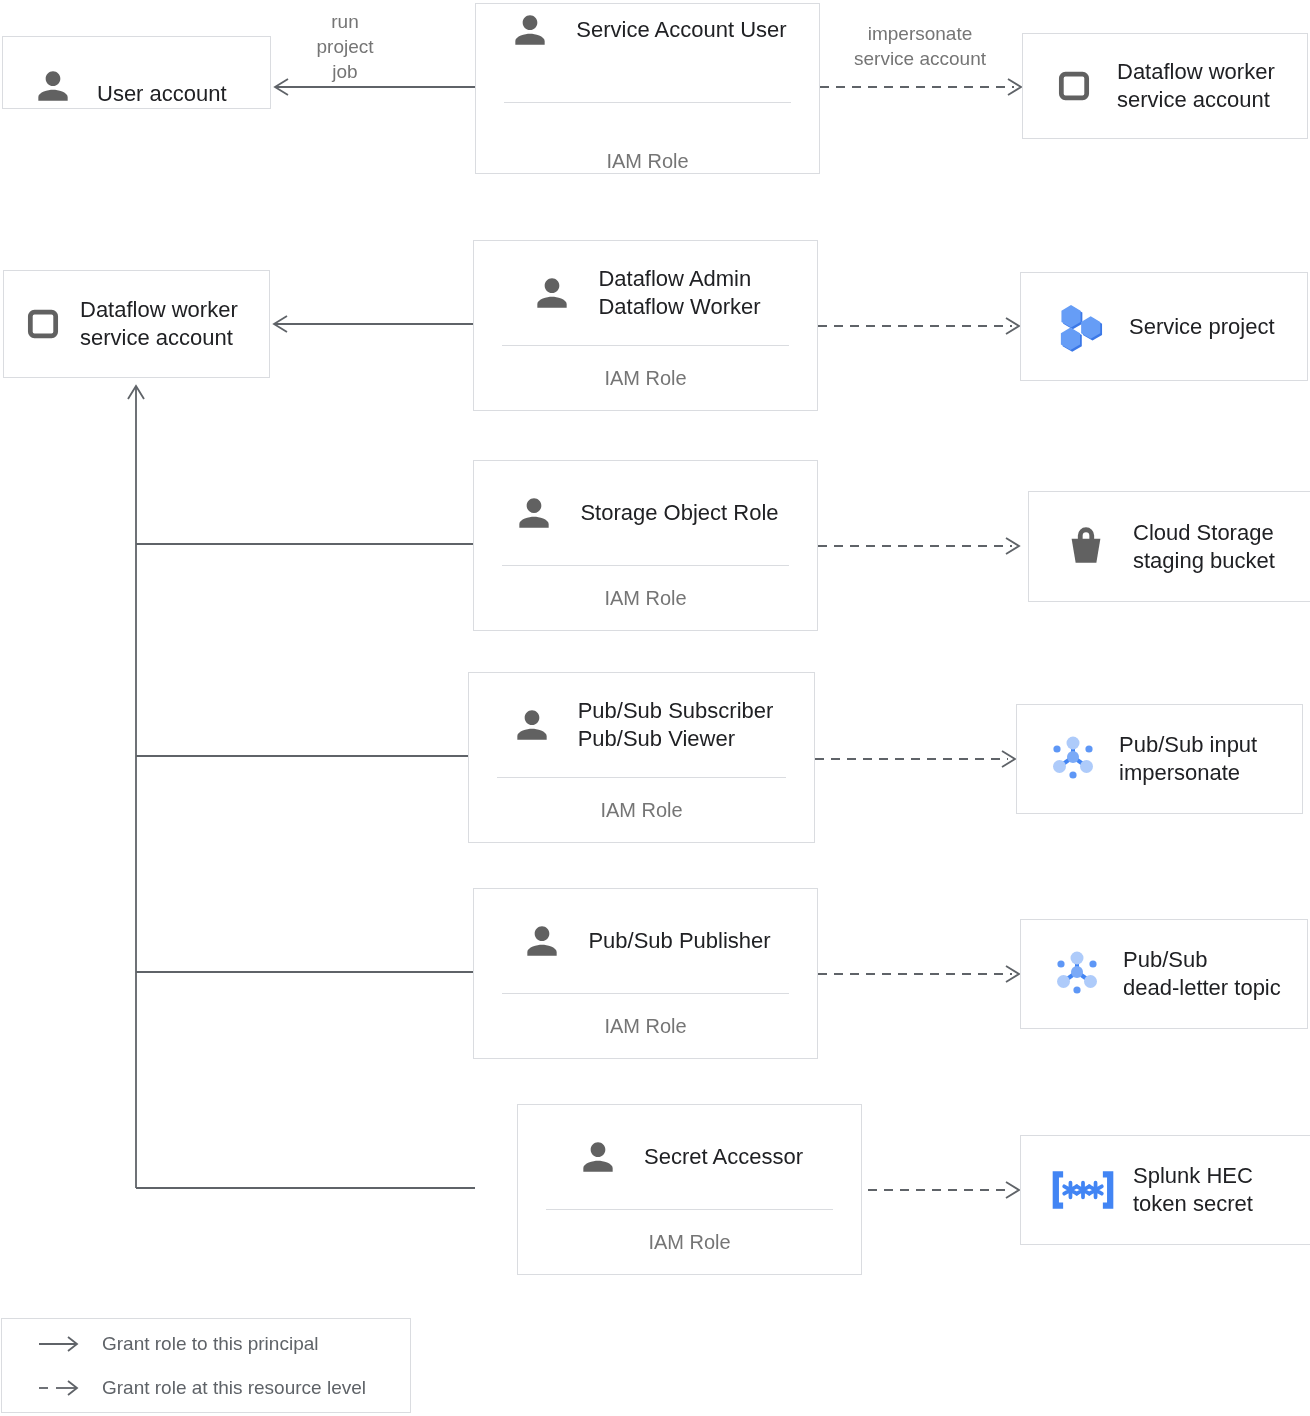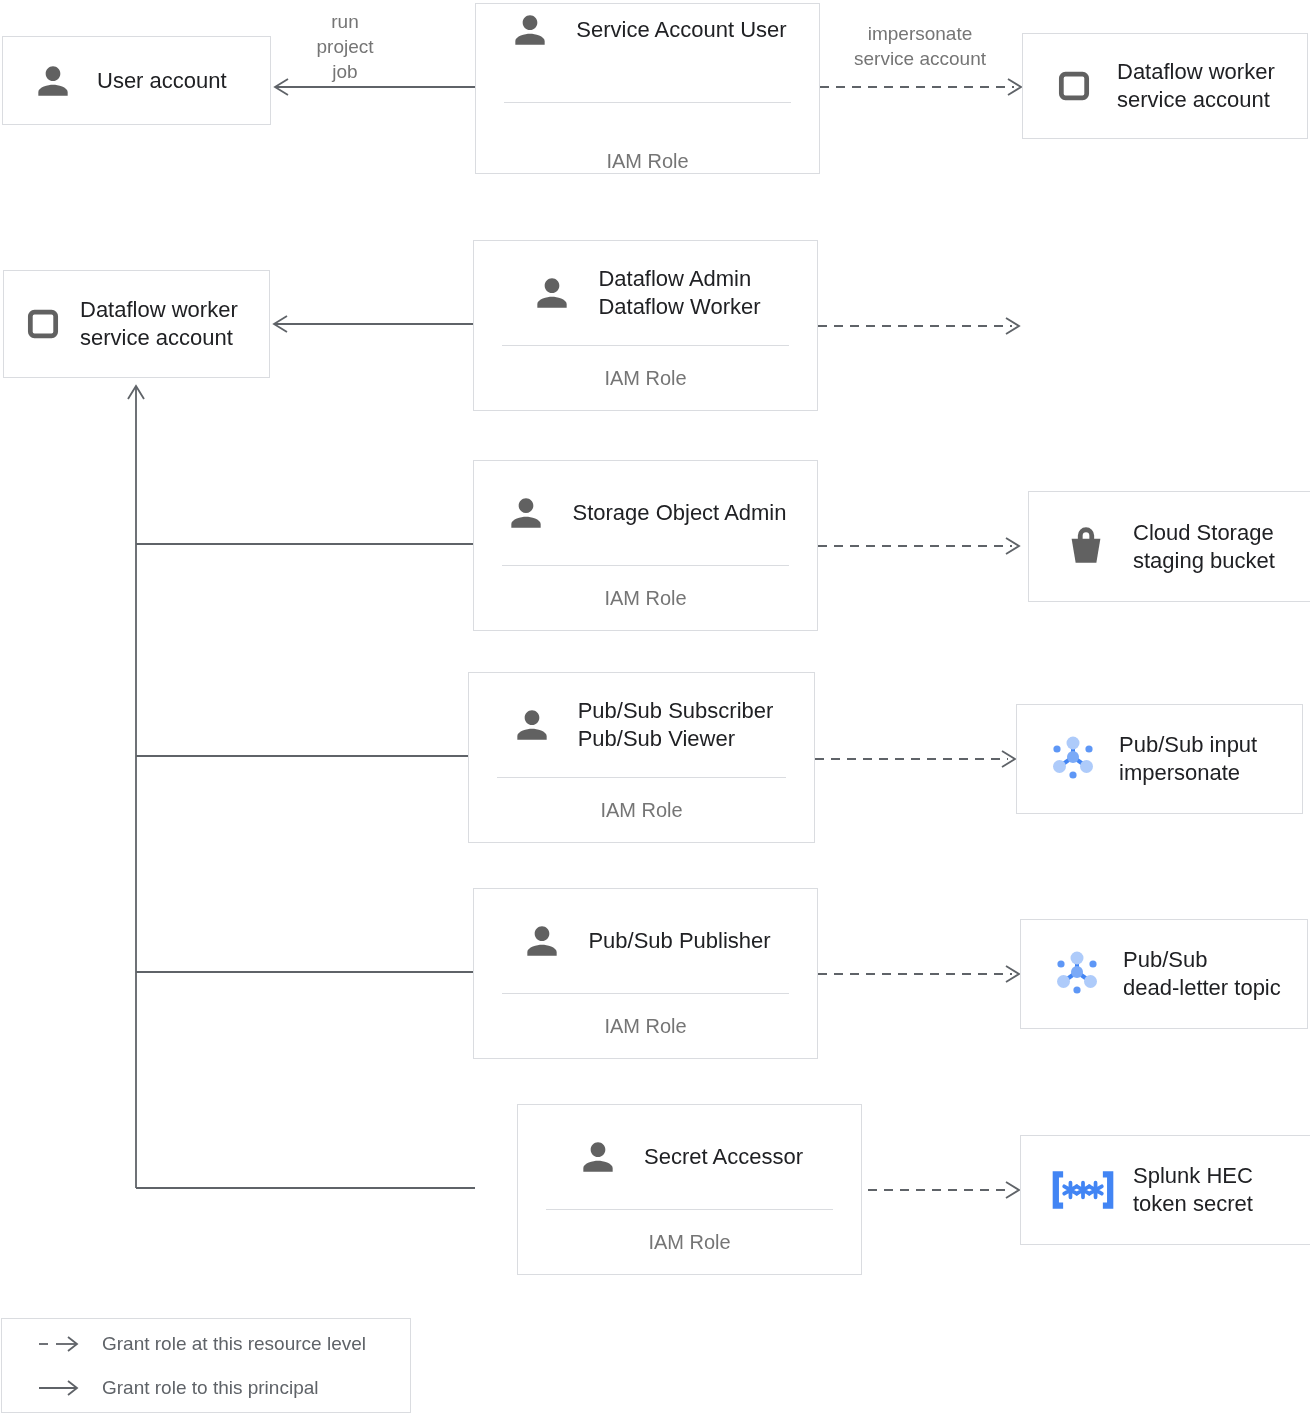--- a/index.html
+++ b/index.html
@@ -105,21 +105,21 @@
     <path d="M1006 966 L1019 974 L1006 982"></path>
     <path d="M1006 1182 L1019 1190 L1006 1198"></path>
   </svg>
 
   <div class="arrow-label" style="left:287px; top:9px; width:116px;">run
 project
 job</div>
   <div class="arrow-label" style="left:840px; top:21px; width:160px;">impersonate
 service account</div>
 
-  <div class="box node-box" style="left:2px; top:36px; width:269px; height:89px; padding-left:28px; gap:22px;">
+  <div class="box node-box" style="left:2px; top:36px; width:269px; height:73px; padding-left:28px; gap:22px;align-items:flex-end;">
     <span class="icon">
       <svg width="44" height="44" viewBox="0 0 24 24">
           <path fill="#616161" d="M12 12c2.21 0 4-1.79 4-4s-1.79-4-4-4-4 1.79-4 4 1.79 4 4 4zm0 2c-2.67 0-8 1.34-8 4v2h16v-2c0-2.66-5.33-4-8-4z"></path>
         </svg>
     </span>
     <div class="node-label">User account</div>
   </div>
 
   <div class="box iam-box" style="left:475px; top:3px; width:345px; height:171px;gap:47px;">
     <div class="iam-main">
@@ -161,29 +161,44 @@
             <path fill="#616161" d="M12 12c2.21 0 4-1.79 4-4s-1.79-4-4-4-4 1.79-4 4 1.79 4 4 4zm0 2c-2.67 0-8 1.34-8 4v2h16v-2c0-2.66-5.33-4-8-4z"></path>
           </svg>
       </span>
       <div class="iam-title">Dataflow Admin
 Dataflow Worker</div>
     </div>
     <div class="iam-divider"></div>
     <div class="iam-role">IAM Role</div>
   </div>
 
+  <div class="box node-box" style="left:1020px; top:272px; width:288px; height:109px; padding-left:32px; gap:22px;">
+    <span class="icon">
+      <svg width="54" height="54" viewBox="0 0 48 48">
+        <g>
+          <path fill="#3b78e7" d="M16 4.5 L24.5 9.5 V19.5 L16 24.5 L7.5 19.5 V9.5 Z" transform="translate(1.6,1.6)"></path>
+          <path fill="#669df6" d="M16 4.5 L24.5 9.5 V19.5 L16 24.5 L7.5 19.5 V9.5 Z"></path>
+          <path fill="#3b78e7" d="M33.5 14.5 L42 19.5 V29.5 L33.5 34.5 L25 29.5 V19.5 Z" transform="translate(1.6,1.6)"></path>
+          <path fill="#669df6" d="M33.5 14.5 L42 19.5 V29.5 L33.5 34.5 L25 29.5 V19.5 Z"></path>
+          <path fill="#3b78e7" d="M15.5 24.5 L24 29.5 V39.5 L15.5 44.5 L7 39.5 V29.5 Z" transform="translate(1.6,1.6)"></path>
+          <path fill="#669df6" d="M15.5 24.5 L24 29.5 V39.5 L15.5 44.5 L7 39.5 V29.5 Z"></path>
+        </g>
+      </svg>
+    </span>
+    <div class="node-label">Service project</div>
+  </div>
 
   <div class="box iam-box" style="left:473px; top:460px; width:345px; height:171px;">
     <div class="iam-main">
       <span class="icon">
         <svg width="44" height="44" viewBox="0 0 24 24">
             <path fill="#616161" d="M12 12c2.21 0 4-1.79 4-4s-1.79-4-4-4-4 1.79-4 4 1.79 4 4 4zm0 2c-2.67 0-8 1.34-8 4v2h16v-2c0-2.66-5.33-4-8-4z"></path>
           </svg>
       </span>
-      <div class="iam-title">Storage Object Admin</div>
+      <div class="iam-title">Storage Object Role</div>
     </div>
     <div class="iam-divider"></div>
     <div class="iam-role">IAM Role</div>
   </div>
 
   <div class="box node-box" style="left:1020px; top:491px; width:288px; height:111px; padding-left:34px; gap:24px;margin-left:8px;">
     <span class="icon">
       <svg width="46" height="46" viewBox="0 0 48 48">
         <path d="M18 16 v-4 a6 6 0 0 1 6-6 a6 6 0 0 1 6 6 v4" fill="none" stroke="#616161" stroke-width="5"></path>
         <path fill="#616161" d="M9 15.5 h30 l-4.2 25 h-21.6 z"></path>
@@ -289,28 +304,28 @@
         </g>
       </svg>
     </span>
     <div class="node-label">Splunk HEC
 token secret</div>
   </div>
 
   <div class="box legend" style="left:1px; top:1318px; width:410px; height:95px;">
     <div class="legend-row">
       <svg width="50" height="18" viewBox="0 0 50 18" fill="none" stroke="#5f6368" stroke-width="1.8">
+        <path d="M1 9 H38"></path>
+          <path d="M30 2 L39 9 L30 16"></path>
+      </svg>
+      <span class="legend-label">Grant role to this principal</span>
+    </div>
+    <div class="legend-row">
+      <svg width="50" height="18" viewBox="0 0 50 18" fill="none" stroke="#5f6368" stroke-width="1.8">
         <path d="M1 9 H10"></path>
           <path d="M18 9 H38"></path>
           <path d="M30 2 L39 9 L30 16"></path>
       </svg>
       <span class="legend-label">Grant role at this resource level</span>
     </div>
-    <div class="legend-row">
-      <svg width="50" height="18" viewBox="0 0 50 18" fill="none" stroke="#5f6368" stroke-width="1.8">
-        <path d="M1 9 H38"></path>
-          <path d="M30 2 L39 9 L30 16"></path>
-      </svg>
-      <span class="legend-label">Grant role to this principal</span>
-    </div>
   </div>
 
 </div>
 
 </body></html>

